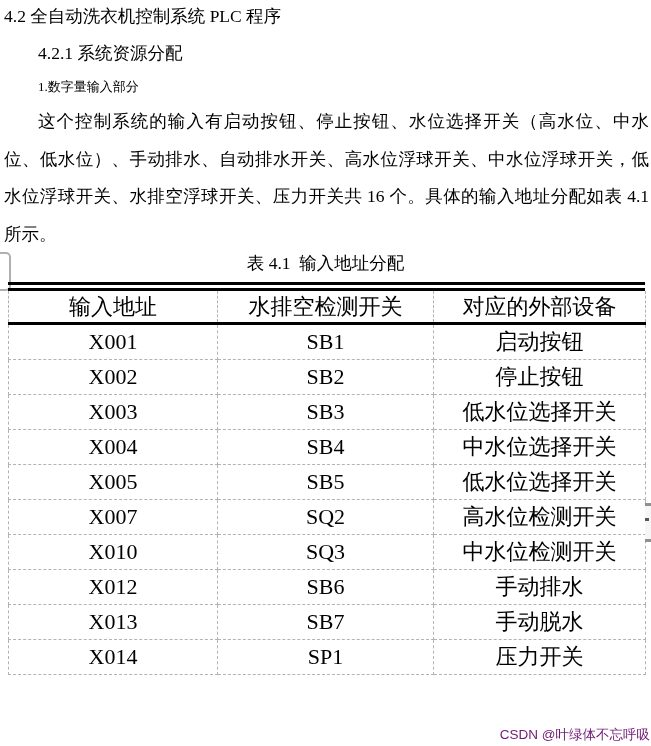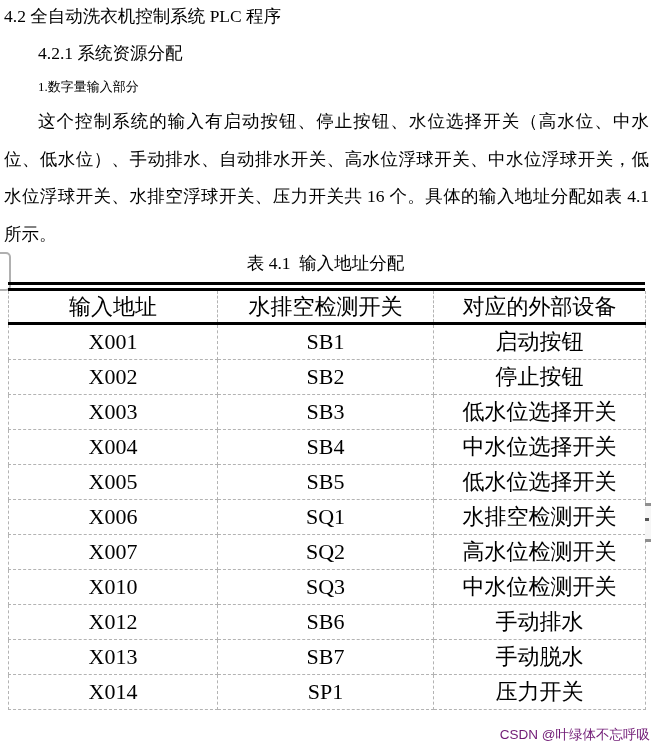--- a/index.html
+++ b/index.html
@@ -169,25 +169,20 @@
             <td>X004</td>
             <td>SB4</td>
             <td>中水位选择开关</td>
           </tr>
           <tr>
             <td>X005</td>
             <td>SB5</td>
             <td>低水位选择开关</td>
           </tr>
           <tr>
-            <td>X006</td>
-            <td>SQ1</td>
-            <td>水排空检测开关</td>
-          </tr>
-          <tr>
             <td>X007</td>
             <td>SQ2</td>
             <td>高水位检测开关</td>
           </tr>
           <tr>
             <td>X010</td>
             <td>SQ3</td>
             <td>中水位检测开关</td>
           </tr>
           <tr>

